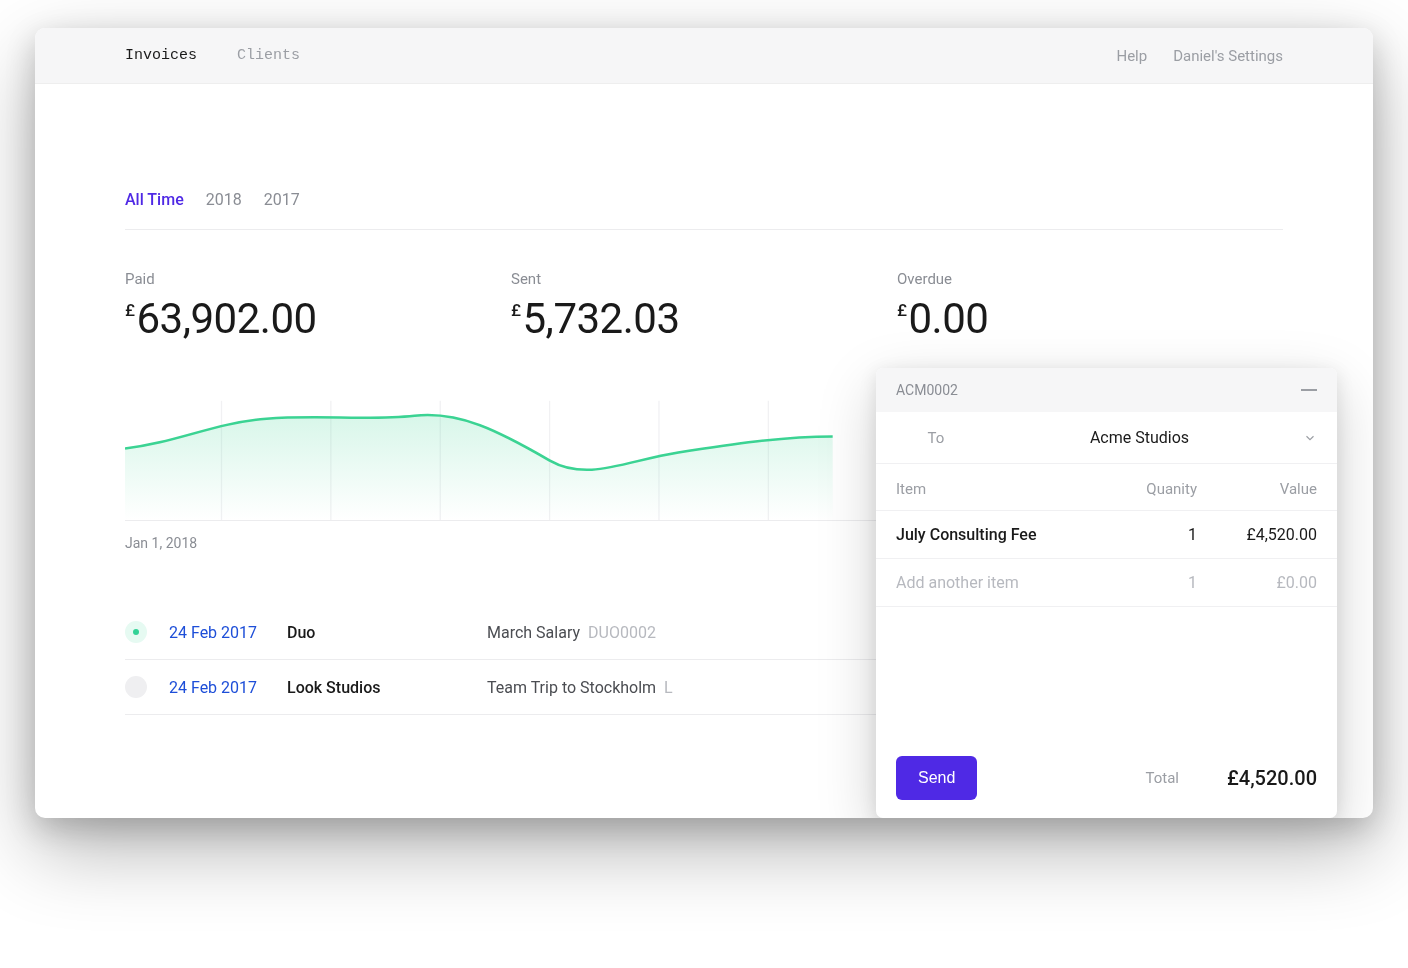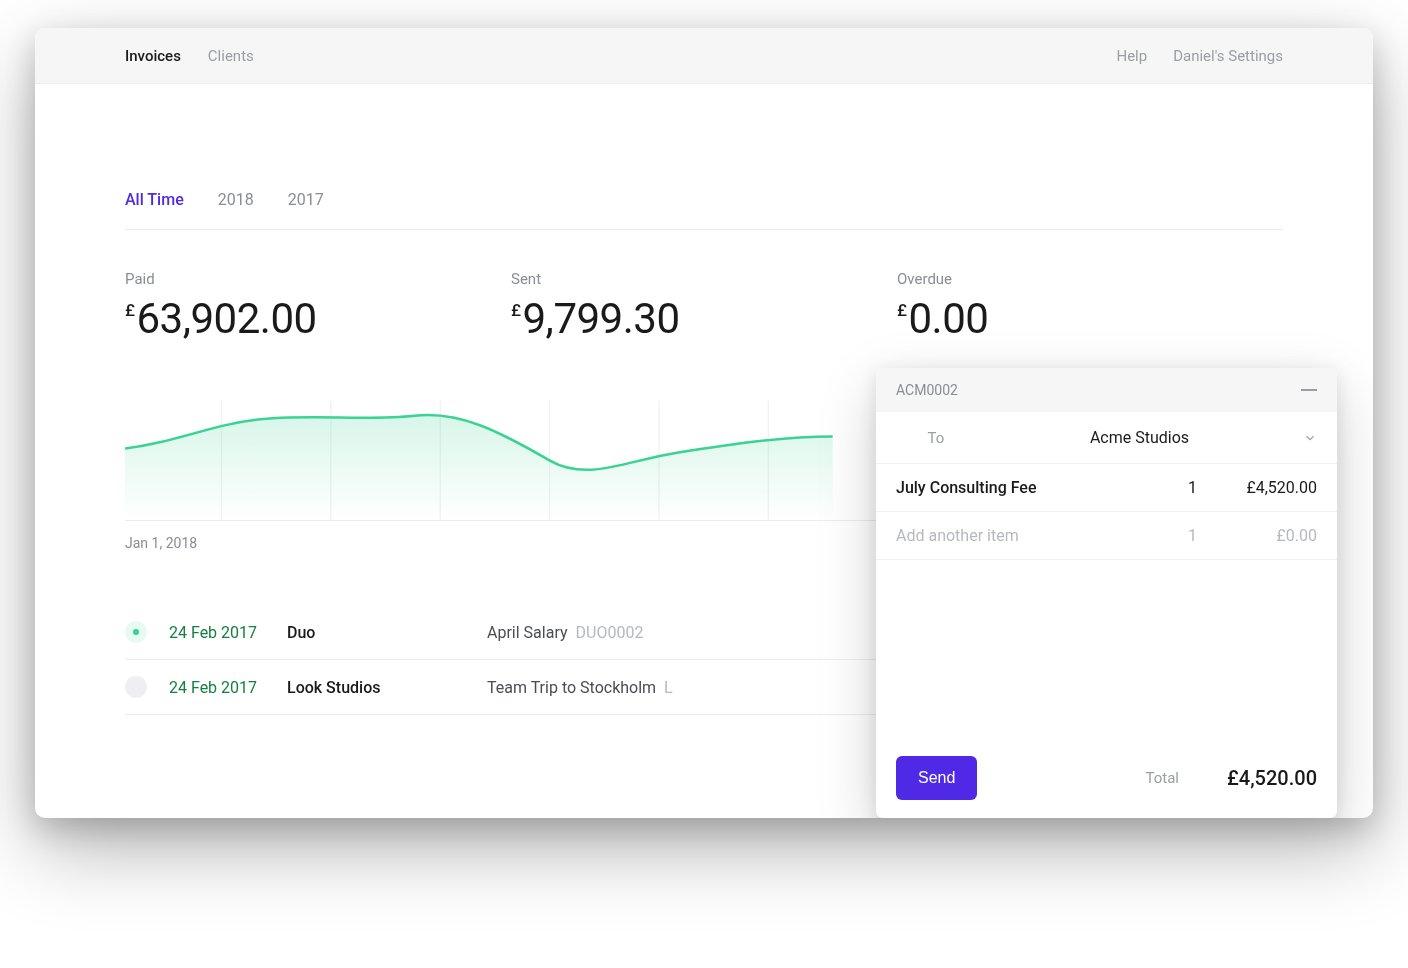--- a/index.html
+++ b/index.html
@@ -26,21 +26,21 @@
   
   .topnav {
     height: 56px;
     background: #f6f6f7;
     border-bottom: 1px solid #eee;
     display: flex;
     align-items: center;
     padding: 0 90px;
     font-size: 15px;
   }
-  .topnav .left { display: flex; gap: 27px; }
+  .topnav .left { display: flex; gap: 40px; font-family: Liberation Mono, monospace; }
   .topnav .right { margin-left: auto; display: flex; gap: 26px; }
   .nav-link { color: #9b9ea4; cursor: pointer; }
   .nav-link.active { color: #1a1a1a; font-weight: 500; }
 
   
   .main {
     padding: 50px 90px 0 90px;
     position: relative;
   }
   .hero { display: flex; align-items: center; justify-content: space-between; }
@@ -54,21 +54,21 @@
     font-size: 17px;
     font-weight: 500;
     cursor: pointer;
   }
   .btn-primary.small { padding: 13px 22px; font-size: 16px; }
 
   
   .filters {
     margin-top: 56px;
     display: flex;
-    gap: 34px;
+    gap: 22px;
     font-size: 16px;
     border-bottom: 1px solid #ececee;
     padding-bottom: 20px;
   }
   .filter { color: #8a8d94; cursor: pointer; }
   .filter.active { color: #4f29e5; font-weight: 500; }
 
   
   .stats {
     display: flex;
@@ -101,21 +101,21 @@
     font-size: 16px;
   }
   .dot {
     width: 22px; height: 22px; border-radius: 50%;
     margin-right: 22px;
     display: inline-flex; align-items: center; justify-content: center;
   }
   .dot.green { background: #e6faf2; }
   .dot.green::after { content:""; width:6px; height:6px; border-radius:50%; background:#32d296; }
   .dot.grey { background: #efeff1; }
-  .row-date { color: #15803d; width: 118px; }
+  .row-date { color: #1d4ed8; width: 118px; }
   .row-client { width: 200px; font-weight: 500; }
   .row-desc { color: #4b4d52; }
   .row-code { color: #b7b9bf; margin-left: 8px; }
 
   
   .panel {
     position: absolute;
     right: 36px;
     top: 340px;
     width: 461px;
@@ -199,21 +199,21 @@
           <div class="stat-label">Paid</div>
           <div class="stat-value">
             <span class="cur">£</span>
             <span>63,902.00</span>
           </div>
         </div>
         <div class="stat">
           <div class="stat-label">Sent</div>
           <div class="stat-value">
             <span class="cur">£</span>
-            <span>9,799.30</span>
+            <span>5,732.03</span>
           </div>
         </div>
         <div class="stat">
           <div class="stat-label">Overdue</div>
           <div class="stat-value">
             <span class="cur">£</span>
             <span>0.00</span>
           </div>
         </div>
       </div>
@@ -239,21 +239,21 @@
         </svg>
       </div>
       <div class="chart-date">Jan 1, 2018</div>
 
       <div class="list">
 
         <div class="row">
           <span class="dot green"></span>
           <span class="row-date">24 Feb 2017</span>
           <span class="row-client">Duo</span>
-          <span class="row-desc">April Salary</span>
+          <span class="row-desc">March Salary</span>
           <span class="row-code">DUO0002</span>
         </div>
 
         <div class="row">
           <span class="dot grey"></span>
           <span class="row-date">24 Feb 2017</span>
           <span class="row-client">Look Studios</span>
           <span class="row-desc">Team Trip to Stockholm</span>
           <span class="row-code">L</span>
         </div>
@@ -266,20 +266,25 @@
         <span>ACM0002</span>
         <span class="panel-min"></span>
       </div>
       <div class="panel-row">
         <span class="lbl">To</span>
         <span class="val">Acme Studios</span>
         <svg class="chev" viewBox="0 0 24 24" fill="none" stroke="currentColor" stroke-width="2">
             <polyline points="6 9 12 15 18 9"></polyline>
           </svg>
       </div>
+      <div class="thead">
+        <span class="col-item">Item</span>
+        <span class="col-qty">Quanity</span>
+        <span class="col-val">Value</span>
+      </div>
       <div class="line">
         <span class="col-item">July Consulting Fee</span>
         <span class="col-qty">1</span>
         <span class="col-val">£4,520.00</span>
       </div>
       <div class="line placeholder">
         <span class="col-item">Add another item</span>
         <span class="col-qty">1</span>
         <span class="col-val">£0.00</span>
       </div>

